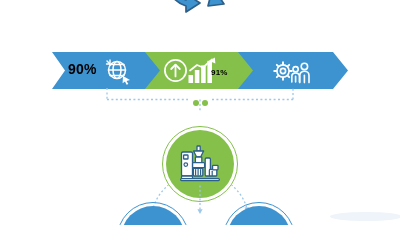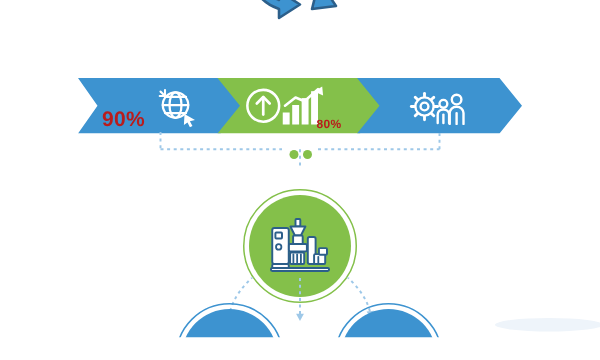--- a/index.html
+++ b/index.html
@@ -28,25 +28,24 @@
   
   #chevron-bar {
     position: absolute;
     left: 52px;
     top: 52px;
     width: 296px;
     height: 37px;
   }
   .chev-label {
     position: absolute;
-    color: #b91c1c;
+    color: #000000;
     font-weight: bold;
     letter-spacing: 0.2px;
     white-space: nowrap;
-    margin-top: 10px;
   }
   #chev-1-pct {
     left: 68px;
     top: 61px;
     font-size: 14px;
   }
   #chev-2-pct {
     left: 211px;
     top: 68px;
     font-size: 8px;
@@ -218,21 +217,21 @@
       <rect x="6.8" y="13" width="4.6" height="13"></rect>
       <rect x="13.1" y="8.4" width="4.6" height="17.6"></rect>
       <rect x="19.4" y="3.8" width="4.6" height="22.2"></rect>
     </g>
     <g fill="none" stroke="#ffffff" stroke-width="1.7" stroke-linecap="round" stroke-linejoin="round">
       <polyline points="2,13.5 9,8 15,10.5 24,2.4"></polyline>
     </g>
     <polygon points="26.8,0.6 27.4,6.6 21.4,4 " fill="#ffffff"></polygon>
   </svg>
 
-  <div class="chev-label" id="chev-2-pct">80%</div>
+  <div class="chev-label" id="chev-2-pct">91%</div>
 
   <svg class="bar-icon" id="icon-gear-people" viewBox="0 0 41 28">
 
     <g fill="none" stroke="#ffffff" stroke-width="1.6">
       <circle cx="12" cy="14" r="6.1"></circle>
       <circle cx="12" cy="14" r="2.6"></circle>
       <g stroke-linecap="round" stroke-width="1.9">
         <line x1="12" y1="5.2" x2="12" y2="7.4"></line>
         <line x1="12" y1="20.6" x2="12" y2="22.8"></line>
         <line x1="3.2" y1="14" x2="5.4" y2="14"></line>

